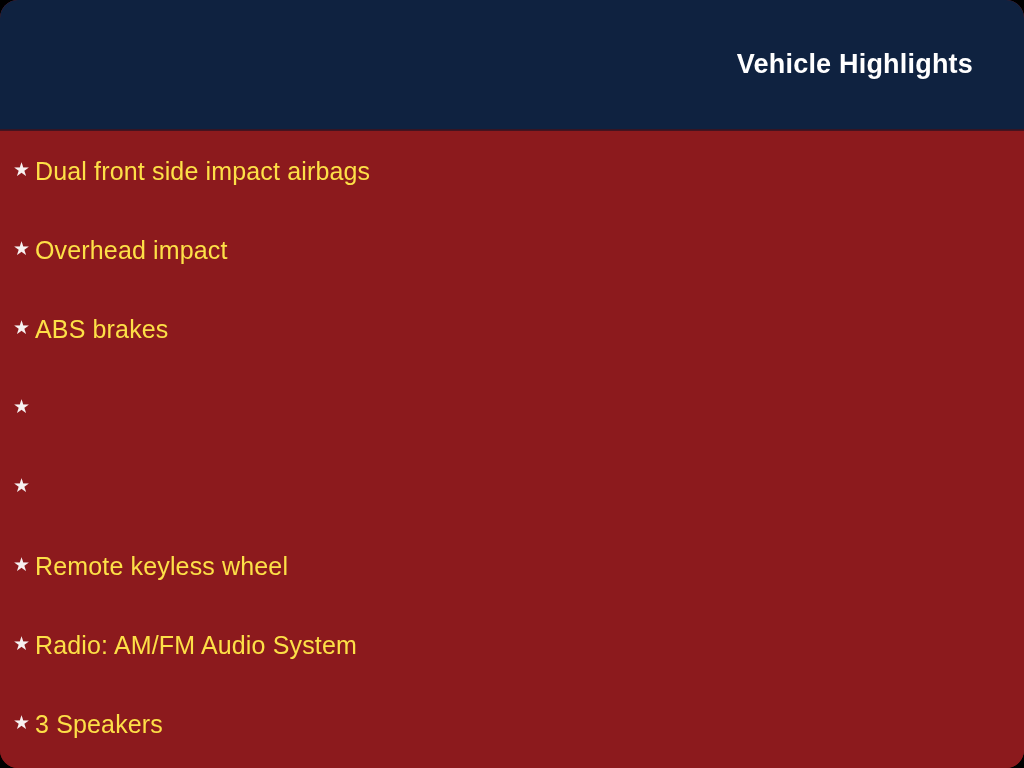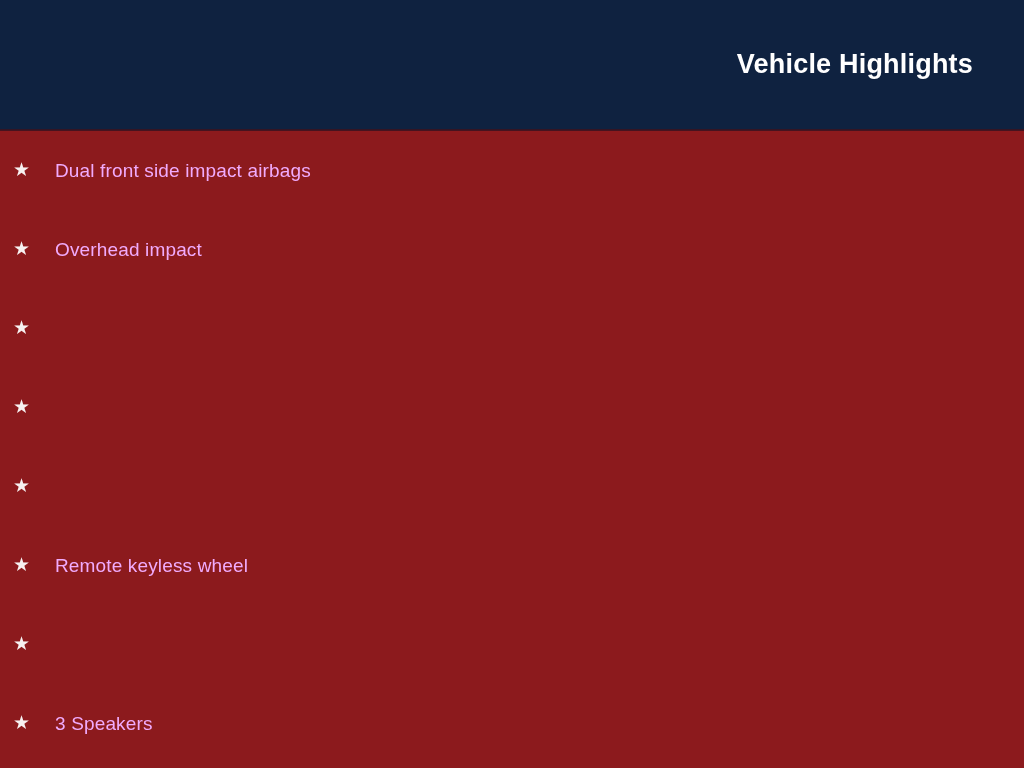--- a/index.html
+++ b/index.html
@@ -9,20 +9,21 @@
     background: #000000;
   }
 
   #slide {
     position: relative;
     width: 1024px;
     height: 768px;
     overflow: hidden;
     background: #8C1A1D;
     font-family: "Liberation Sans", "DejaVu Sans", sans-serif;
+    border-radius: 18px;
     -webkit-font-smoothing: antialiased;
   }
 
   
   .header-band {
     position: absolute;
     left: 0;
     top: 0;
     width: 1024px;
     height: 130px;
@@ -88,26 +89,26 @@
     width: 22px;
     font-size: 19px;
     line-height: 1;
     color: #F7F1F1;
     text-align: left;
     transform: translateY(-1px);
   }
 
   .item-label {
     flex: 0 1 auto;
-    margin-left: 20px;
-    font-size: 19px;
+    margin-left: 0;
+    font-size: 25px;
     line-height: 30px;
     font-weight: 300;
     letter-spacing: 0.15px;
-    color: #f0abfc;
+    color: #fde047;
     white-space: nowrap;
   }
 </style>
 </head>
 <body>
 
 <div id="slide">
 
   <div class="header-band">
     <h1 class="slide-title">Vehicle Highlights</h1>
@@ -120,33 +121,35 @@
     <li class="highlight-item">
           <span class="star-bullet">★</span>
           <span class="item-label">Dual front side impact airbags</span>
         </li>
         <li class="highlight-item">
           <span class="star-bullet">★</span>
           <span class="item-label">Overhead impact</span>
         </li>
         <li class="highlight-item">
           <span class="star-bullet">★</span>
+          <span class="item-label">ABS brakes</span>
         </li>
         <li class="highlight-item">
           <span class="star-bullet">★</span>
         </li>
         <li class="highlight-item">
           <span class="star-bullet">★</span>
         </li>
         <li class="highlight-item">
           <span class="star-bullet">★</span>
           <span class="item-label">Remote keyless wheel</span>
         </li>
         <li class="highlight-item">
           <span class="star-bullet">★</span>
+          <span class="item-label">Radio: AM/FM Audio System</span>
         </li>
         <li class="highlight-item">
           <span class="star-bullet">★</span>
           <span class="item-label">3 Speakers</span>
         </li>
       </ul>
   </div>
 
 </div>
 

